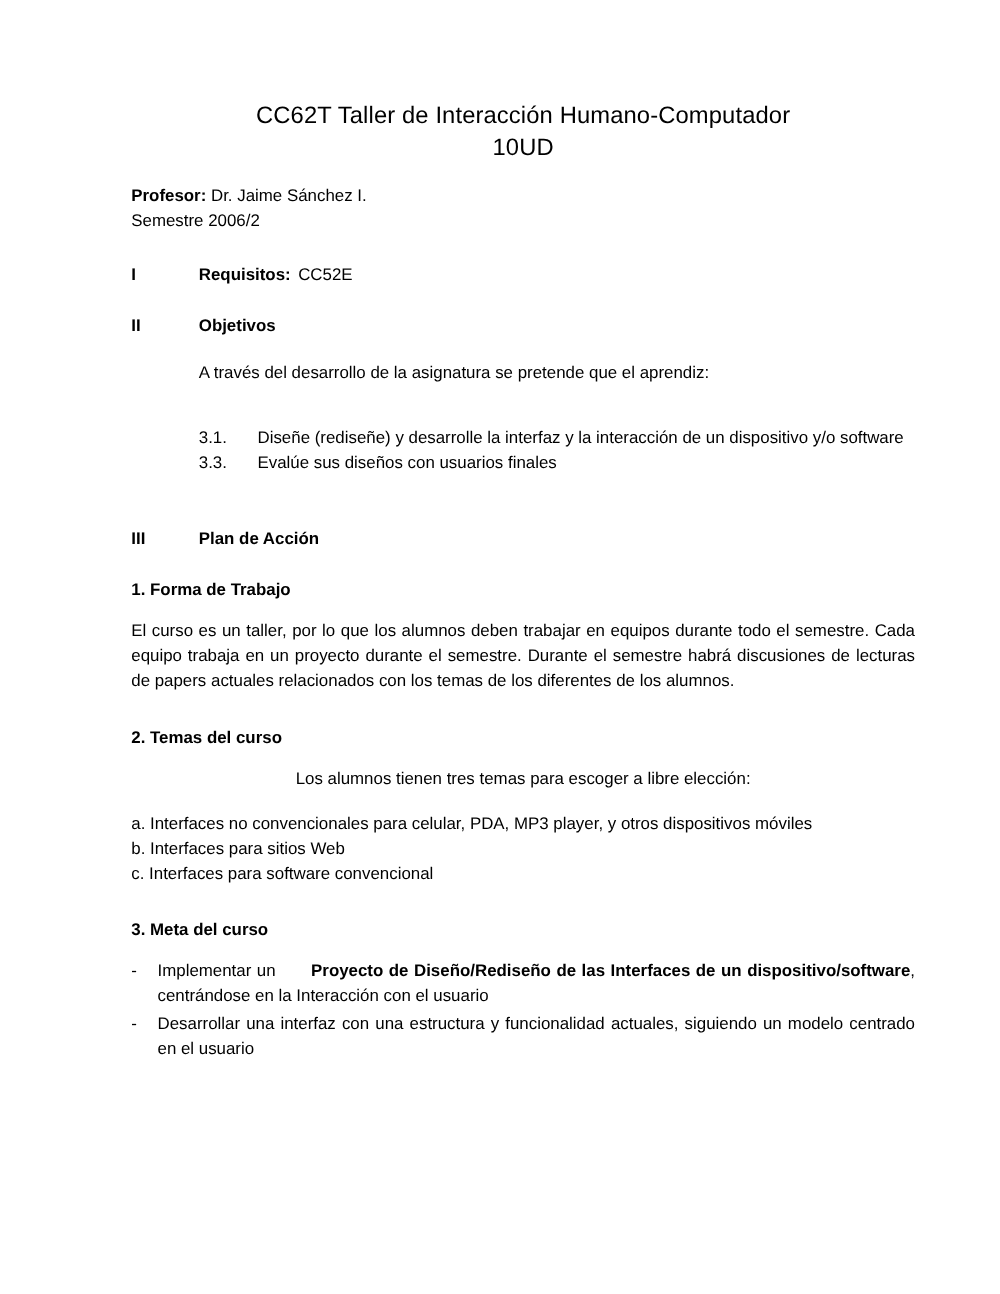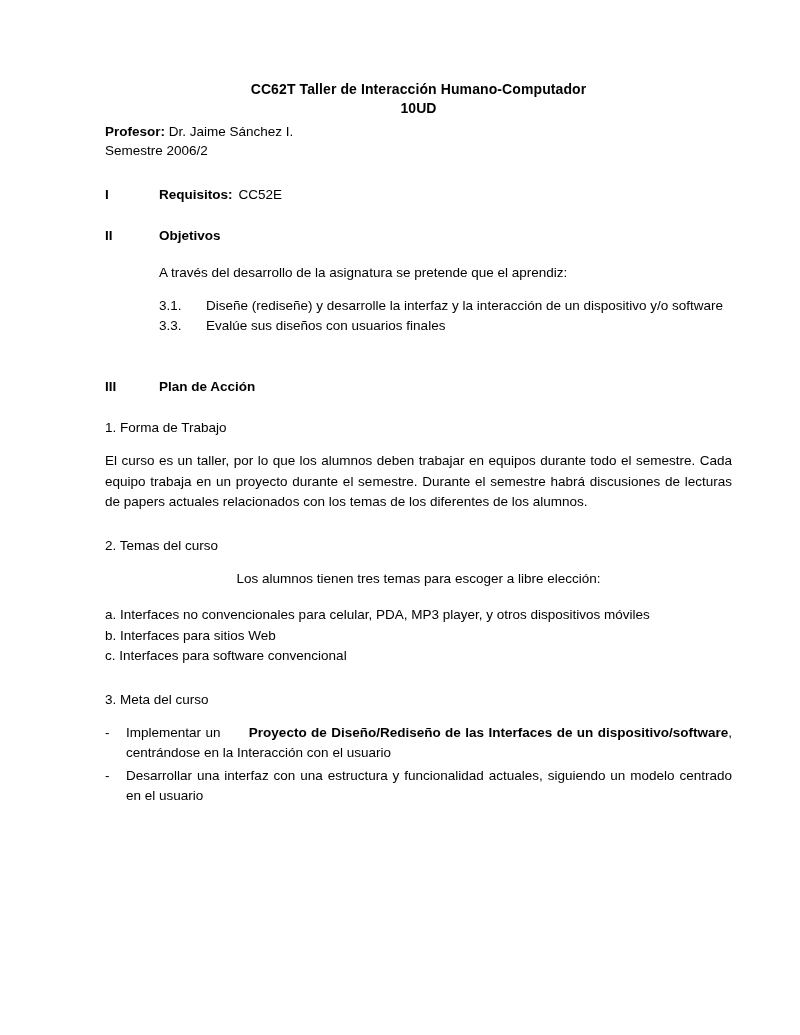--- a/index.html
+++ b/index.html
@@ -17,25 +17,25 @@
   .page {
     position: relative;
     width: 800px;
     height: 1035px;
     box-sizing: border-box;
     padding: 80px 68px 40px 105px;
     background: #ffffff;
   }
   .doc-title {
     text-align: center;
-    font-weight: bold;
-    font-size: 14px;
+    font-weight: normal;
+    font-size: 19px;
     line-height: 1.35;
     letter-spacing: 0.1px;
-    margin: 0 0 4px 0;
+    margin: 0 0 16px 0;
   }
   .doc-title .line2 {
     display: block;
   }
   .prof-block {
     text-align: left;
     font-size: 13.5px;
     line-height: 1.45;
   }
   .prof-block .label {
@@ -63,40 +63,40 @@
     font-weight: normal;
     margin-left: 6px;
   }
   .indent-body {
     margin-left: 54px;
     font-size: 13.5px;
     line-height: 1.5;
   }
   .sub-list {
     margin-left: 54px;
-    margin-top: 13px;
+    margin-top: 31px;
     font-size: 13.5px;
   }
   .sub-item {
     display: flex;
     line-height: 1.42;
     margin-bottom: 1px;
   }
   .sub-item .sub-num {
     width: 47px;
     flex: 0 0 47px;
   }
   .sub-item .sub-text {
     flex: 1 1 auto;
   }
   .plan-heading {
     margin-top: 44px;
   }
   .sub-head {
-    font-weight: normal;
+    font-weight: bold;
     font-size: 13.5px;
     margin-top: 26px;
   }
   .para {
     font-size: 13.5px;
     line-height: 1.5;
     margin-top: 16px;
     text-align: justify;
   }
   .para.nojust {

